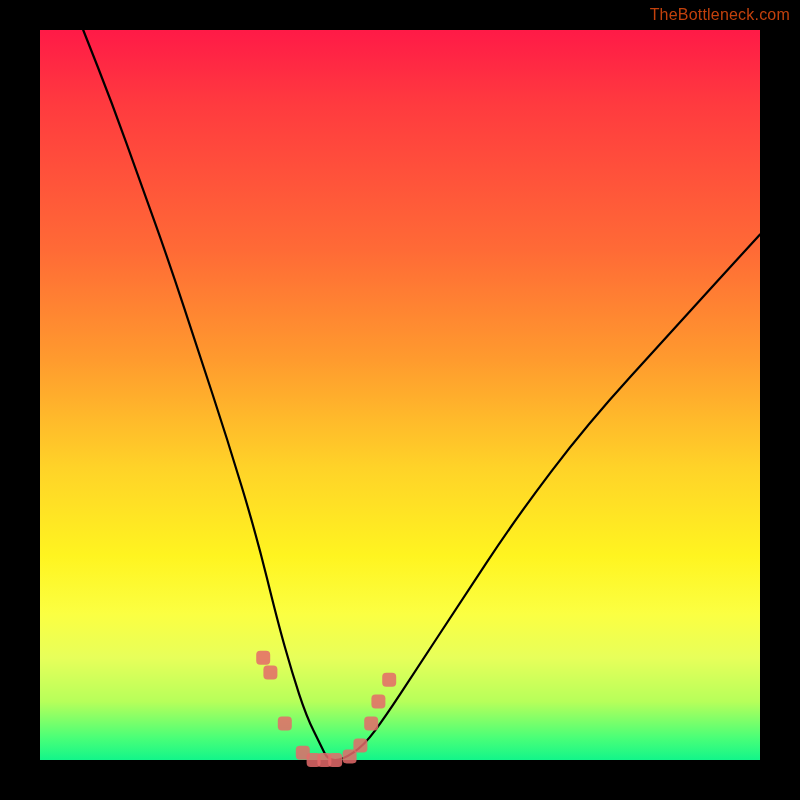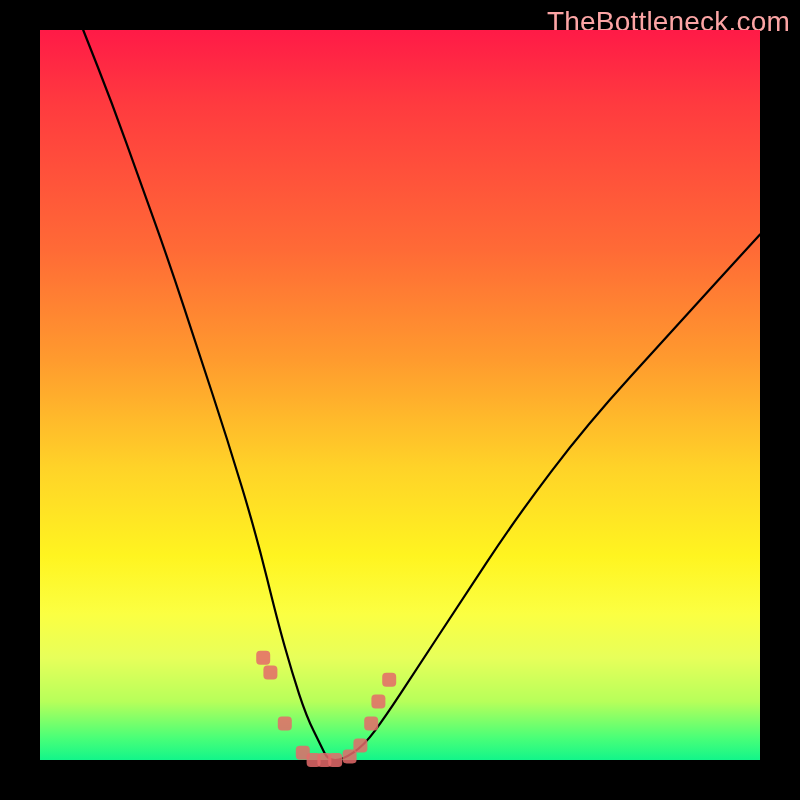--- a/index.html
+++ b/index.html
@@ -36,22 +36,22 @@
       #e7ff5a 86%,
       #b7ff5a 92%,
       #49ff78 97%,
       #13f58a 100%
     );
   }
   .watermark {
     position: absolute;
     top: 6px;
     right: 10px;
-    color: #fca5a5;
-    font-size: 28px;
+    color: #c2410c;
+    font-size: 16px;
     letter-spacing: 0.2px;
     font-weight: 500;
   }
   svg.curve {
     position: absolute;
     left: 0;
     top: 0;
     width: 720px;
     height: 730px;
     overflow: visible;

